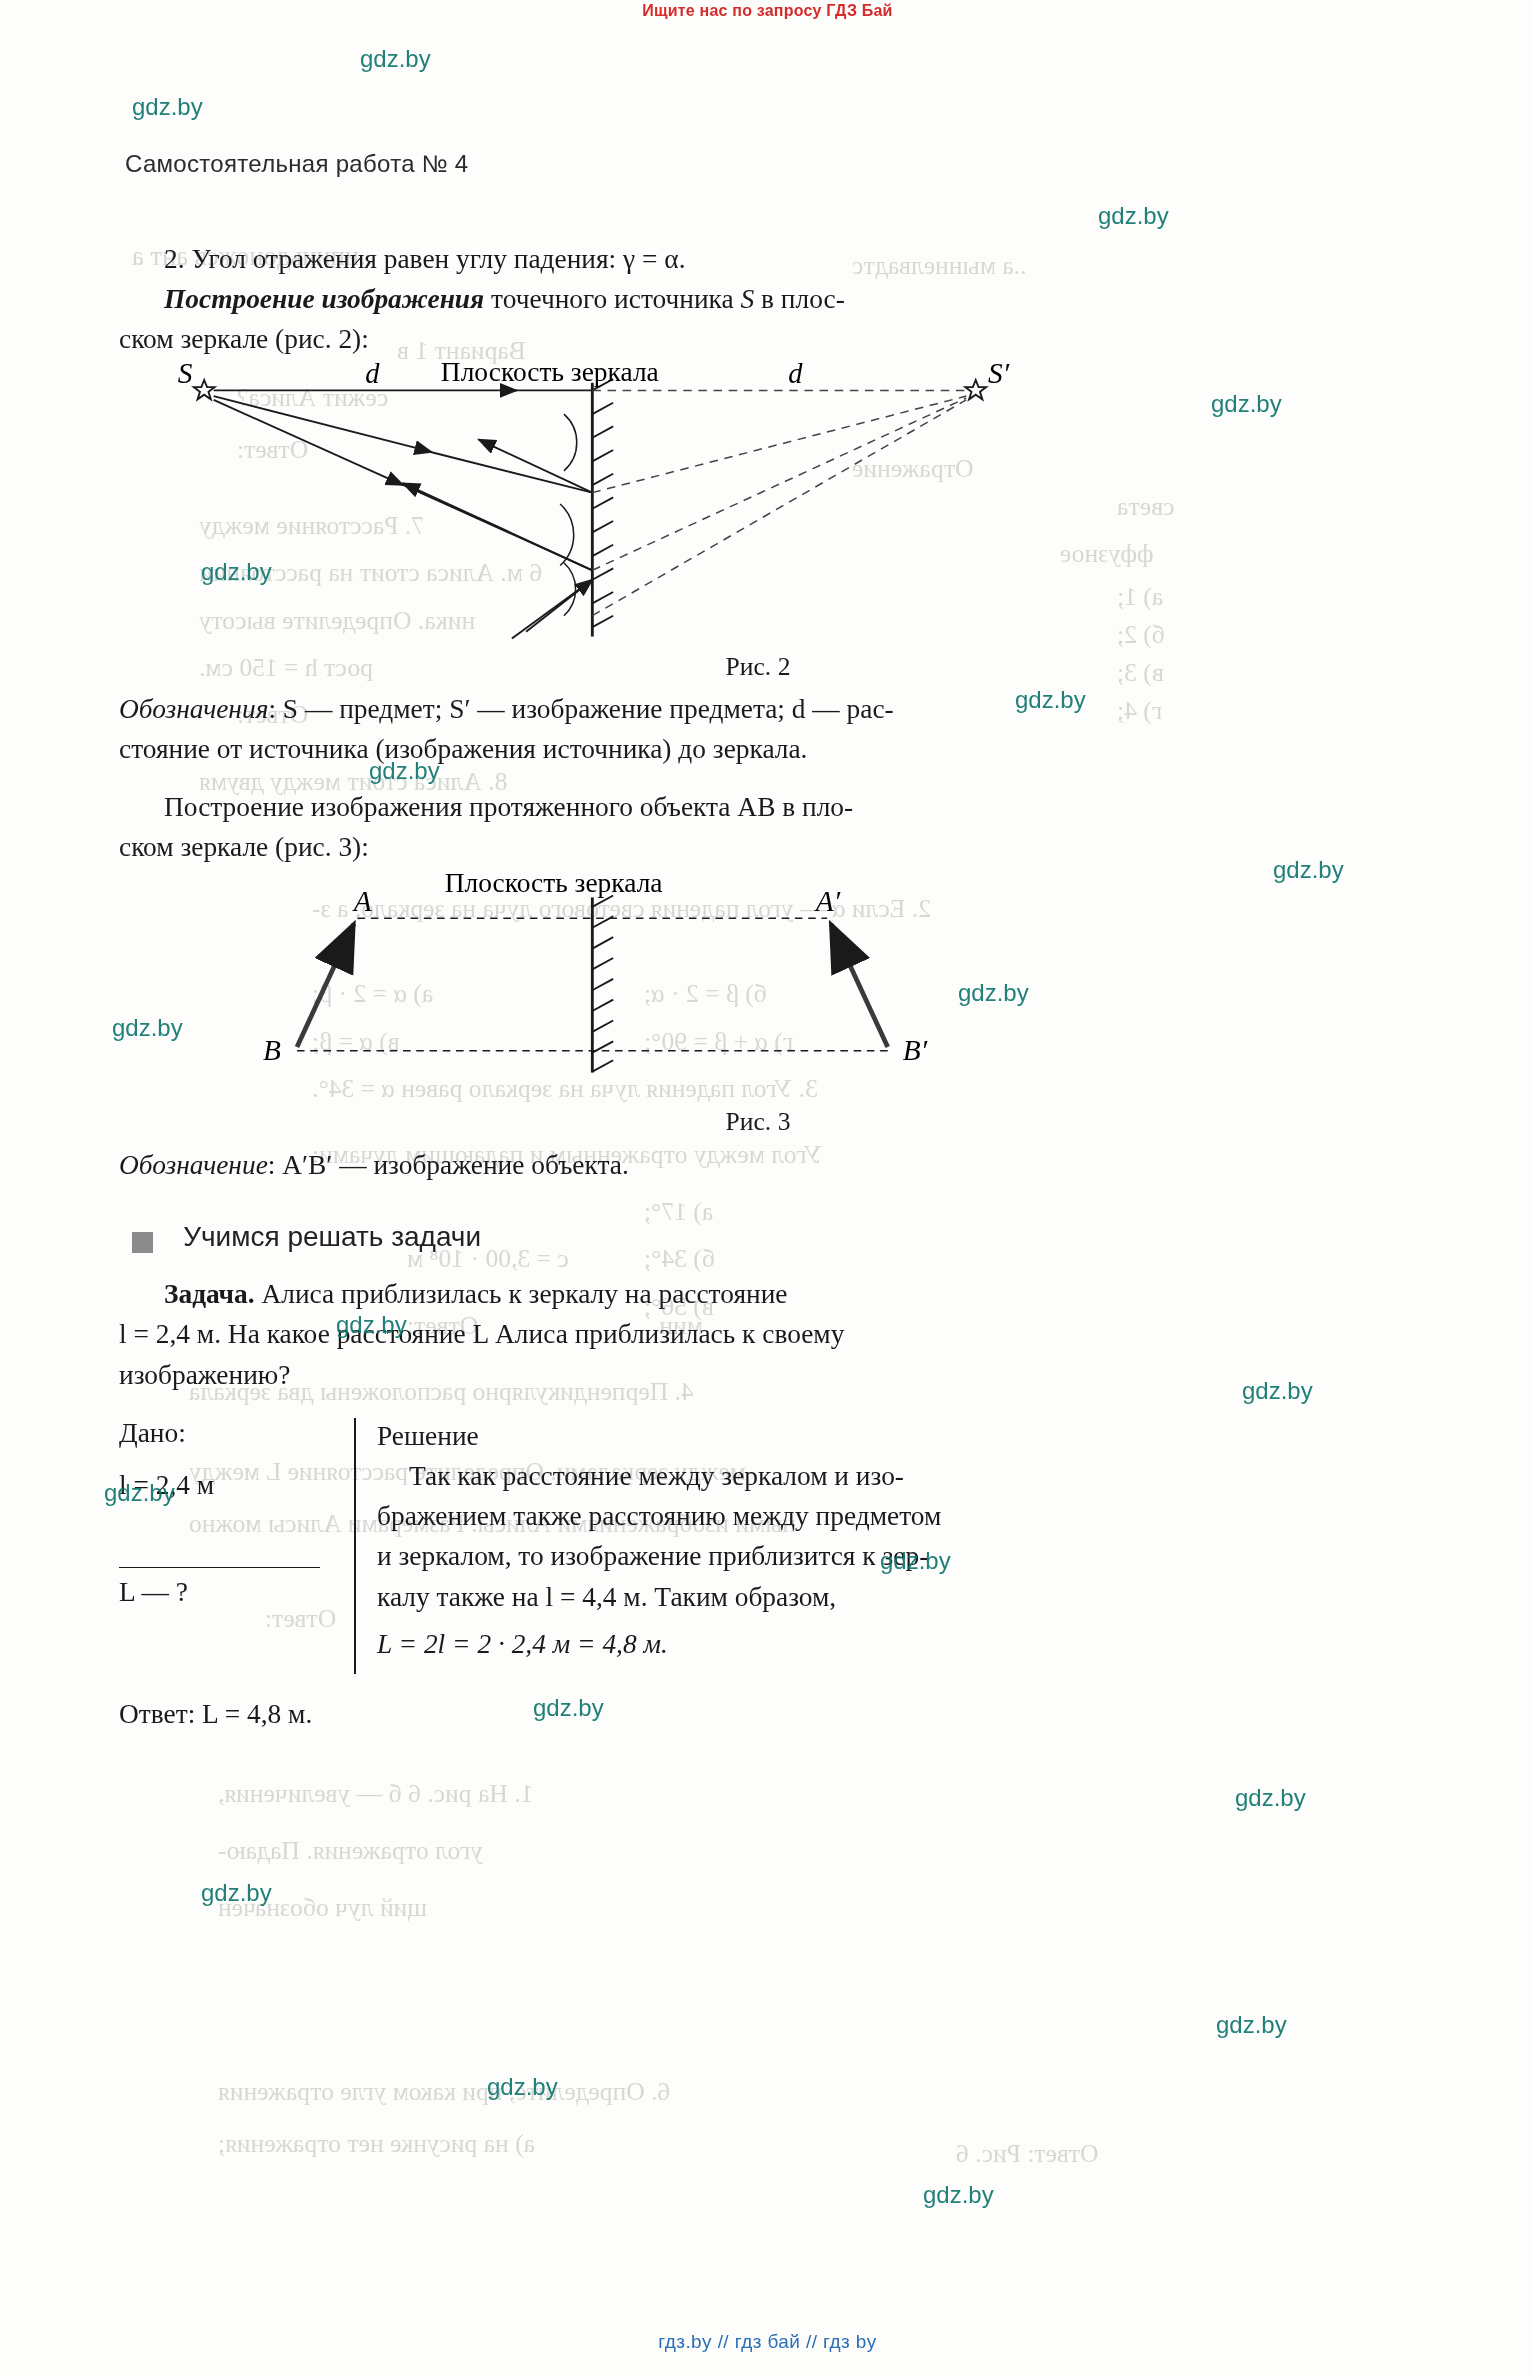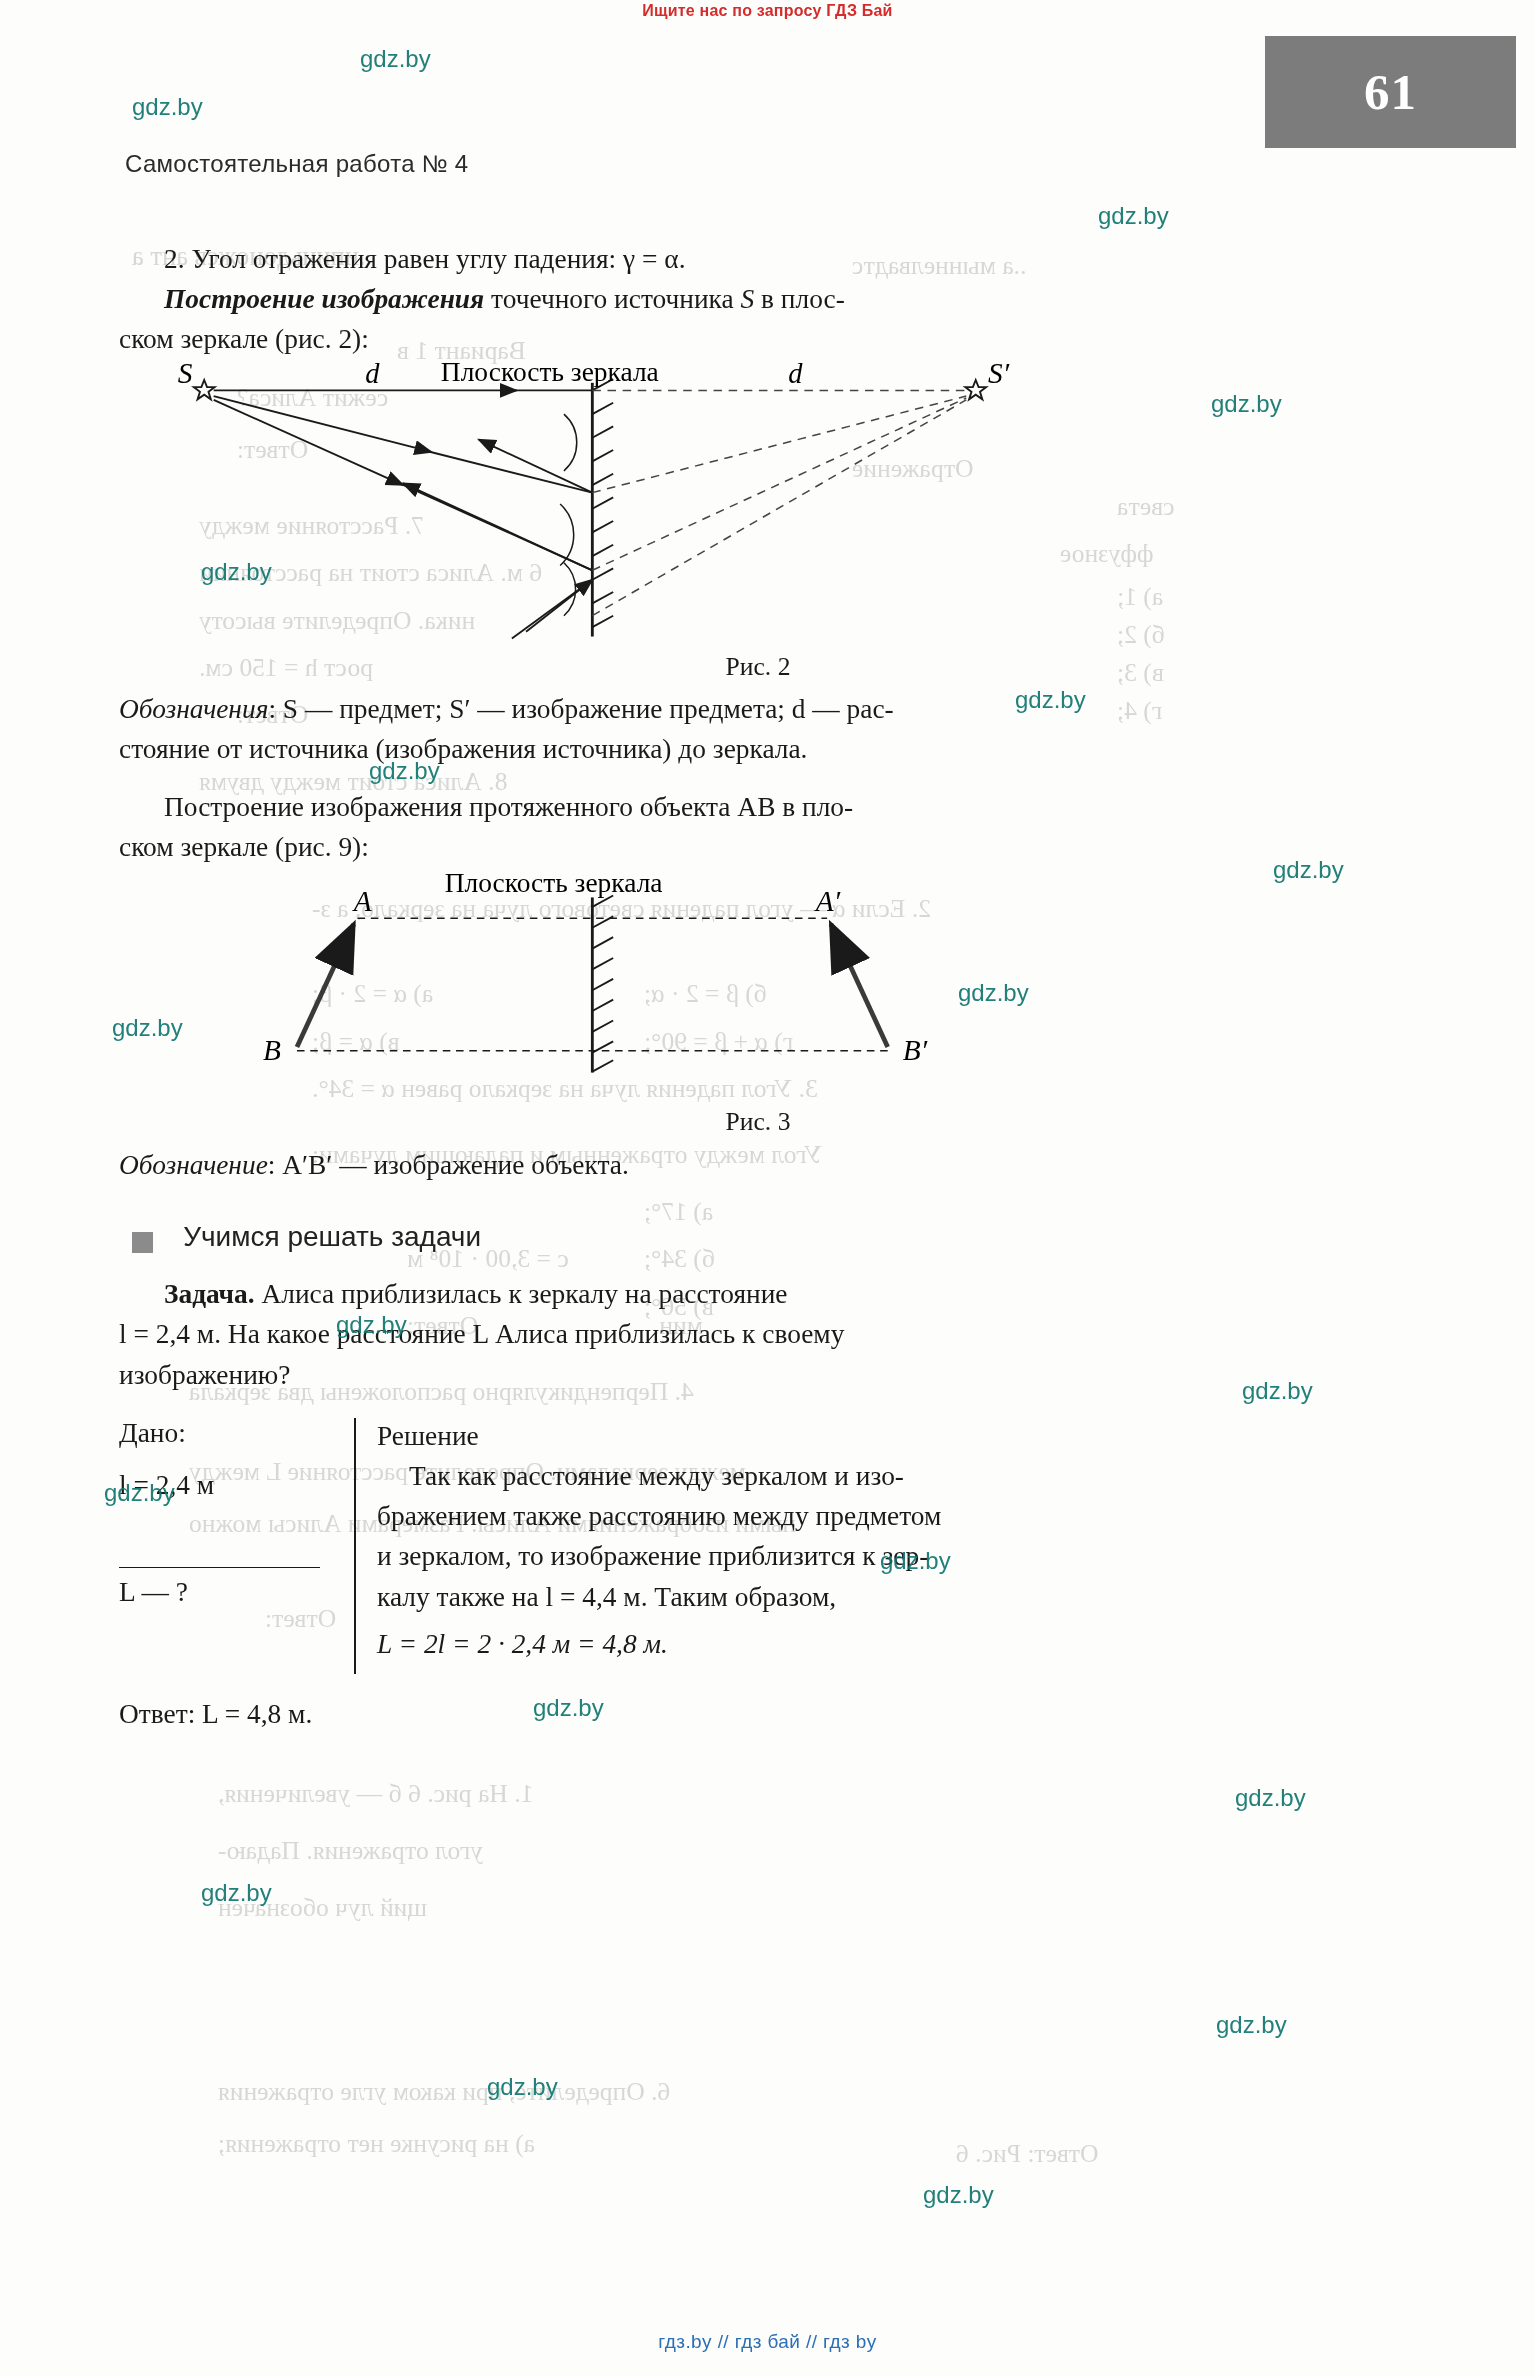--- a/index.html
+++ b/index.html
@@ -181,23 +181,20 @@
   }
   svg text { font-family: "Liberation Serif", serif; }
 </style>
 </head>
 <body>
 
 <div class="page">
 
   <div class="top-banner">Ищите нас по запросу ГДЗ Бай</div>
 
-  <div class="page-number-block">
-    <span class="num">61</span>
-  </div>
 
   <div class="running-head">Самостоятельная работа № 4</div>
 
   <div class="ghost" style="left:132px; top:241px; font-size:26.5px;">..ипиньдоножсв ант а</div>
   <div class="ghost" style="left:397px; top:336px; font-size:25.6px;">Вариант 1 в</div>
   <div class="ghost" style="left:237px; top:383px; font-size:25.6px;">сежит Алиса?</div>
   <div class="ghost" style="left:237px; top:435px; font-size:25.6px;">Ответ:</div>
   <div class="ghost" style="left:199px; top:511px; font-size:25.6px;">7. Расстояние между</div>
   <div class="ghost" style="left:199px; top:558px; font-size:25.6px;">6 м. Алиса стоит на расстоянии</div>
   <div class="ghost" style="left:199px; top:606px; font-size:25.6px;">ника. Определите высоту</div>
@@ -311,21 +308,21 @@
       </svg>
       <p class="fig-caption">Рис. 2</p>
     </div>
 
     <p class="para">
       <span class="italic">Обозначения</span><span>: S — предмет; S′ — изображение предмета; d — рас-</span>
     </p>
     <p class="para">стояние от источника (изображения источника) до зеркала.</p>
 
     <p class="para indent" style="margin-top:21px;">Построение изображения протяженного объекта AB в пло-</p>
-    <p class="para">ском зеркале (рис. 9):</p>
+    <p class="para">ском зеркале (рис. 3):</p>
 
     <div class="figure-wrap">
       <svg width="1278" height="232" viewBox="0 0 1350 245">
         <defs>
           <marker id="arr3" markerWidth="13" markerHeight="13" refX="10" refY="4.5" orient="auto">
             <path d="M0,0 L11,4.5 L0,9 z" fill="#1a1a1a"></path>
           </marker>
         </defs>
 
         <line x1="500" y1="30" x2="500" y2="215" stroke="#1a1a1a" stroke-width="3"></line>

